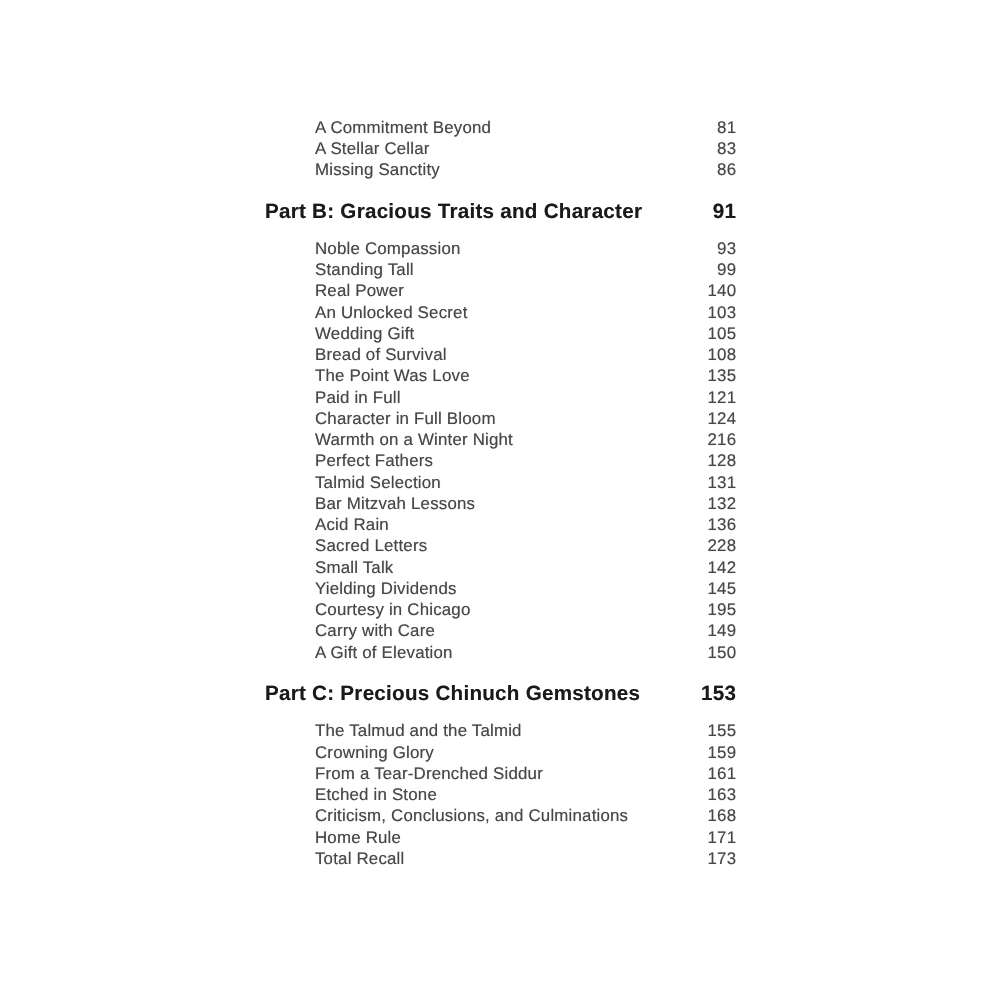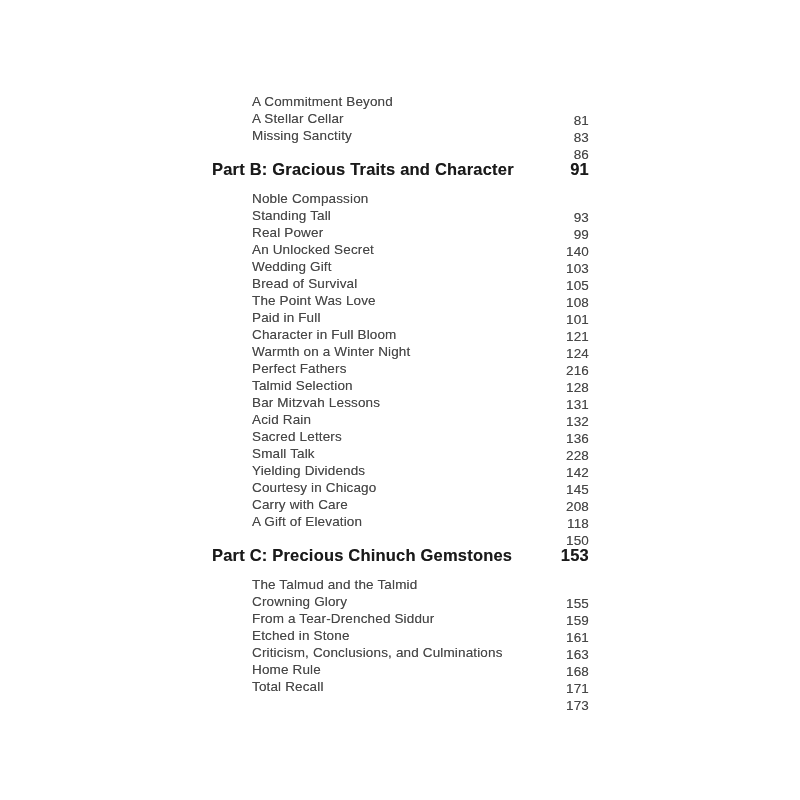--- a/index.html
+++ b/index.html
@@ -22,21 +22,21 @@
     background: #ffffff;
   }
   .toc {
     position: absolute;
     left: 212px;
     top: 93px;
     width: 377px;
   }
   .entry-row {
     display: flex;
-    align-items: center;
+    align-items: flex-end;
     height: 17px;
     line-height: 17px;
     font-size: 13.5px;
     letter-spacing: 0.15px;
     color: var(--entry-color);
     padding-left: 40px;
     text-shadow: 0 0 0.6px rgba(70,70,70,0.55);
   }
   .entry-title {
     flex: 1 1 auto;
@@ -111,21 +111,21 @@
       <div class="entry-row">
         <span class="entry-title">Wedding Gift</span>
         <span class="entry-page">105</span>
       </div>
       <div class="entry-row">
         <span class="entry-title">Bread of Survival</span>
         <span class="entry-page">108</span>
       </div>
       <div class="entry-row">
         <span class="entry-title">The Point Was Love</span>
-        <span class="entry-page">101</span>
+        <span class="entry-page">135</span>
       </div>
       <div class="entry-row">
         <span class="entry-title">Paid in Full</span>
         <span class="entry-page">121</span>
       </div>
       <div class="entry-row">
         <span class="entry-title">Character in Full Bloom</span>
         <span class="entry-page">124</span>
       </div>
       <div class="entry-row">
@@ -155,25 +155,25 @@
       <div class="entry-row">
         <span class="entry-title">Small Talk</span>
         <span class="entry-page">142</span>
       </div>
       <div class="entry-row">
         <span class="entry-title">Yielding Dividends</span>
         <span class="entry-page">145</span>
       </div>
       <div class="entry-row">
         <span class="entry-title">Courtesy in Chicago</span>
-        <span class="entry-page">208</span>
+        <span class="entry-page">195</span>
       </div>
       <div class="entry-row">
         <span class="entry-title">Carry with Care</span>
-        <span class="entry-page">118</span>
+        <span class="entry-page">149</span>
       </div>
       <div class="entry-row">
         <span class="entry-title">A Gift of Elevation</span>
         <span class="entry-page">150</span>
       </div>
       <div class="heading-row">
         <span class="heading-title">Part C: Precious Chinuch Gemstones</span>
         <span class="heading-page">153</span>
       </div>
       <div class="entry-row">

